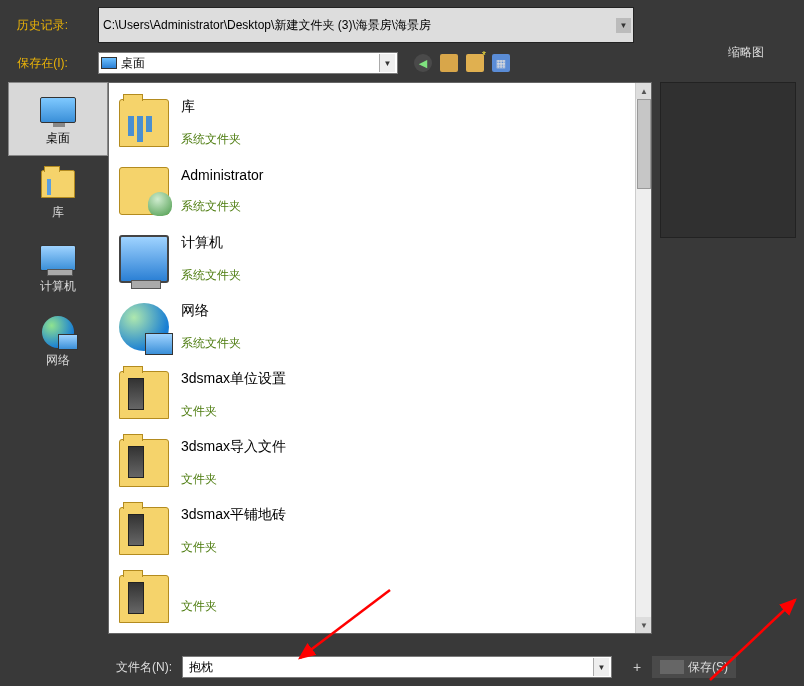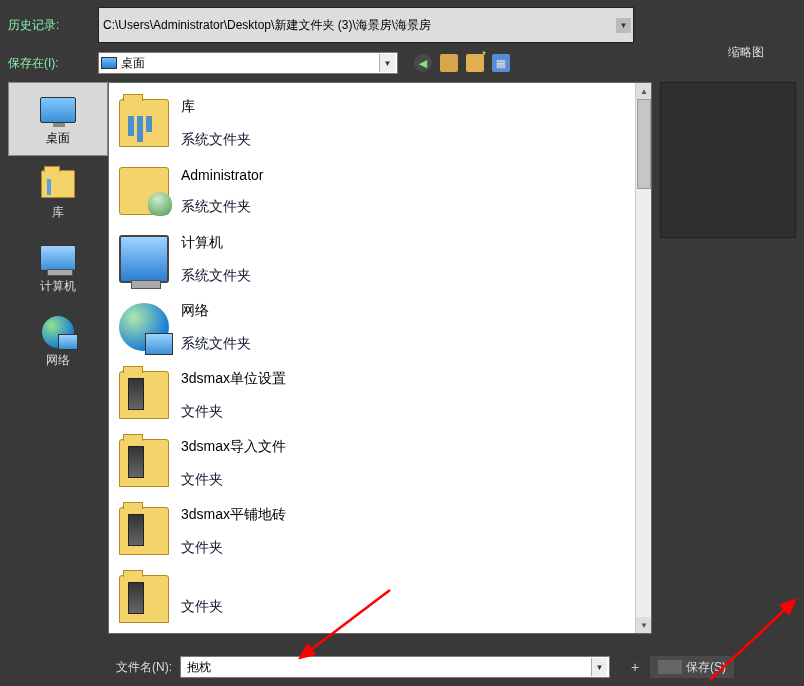--- a/index.html
+++ b/index.html
@@ -1,20 +1,20 @@
 <!DOCTYPE html>
 <html><head>
 <meta charset="utf-8">
 <style>
   * { box-sizing: border-box; margin: 0; padding: 0; font-family: "Microsoft YaHei", Arial, sans-serif; }
   body { background: #393939; width: 804px; height: 686px; overflow: hidden; color: #ddd; font-size: 12px; position: relative; }
 
   
   .row { display: flex; align-items: center; height: 30px; padding: 0 8px; }
-  .row-label { width: 90px; text-align: left; padding-right: 21px; color: #86efac; white-space: nowrap; }
+  .row-label { width: 90px; text-align: center; padding-right: 21px; color: #eab308; white-space: nowrap; }
 
   .history-row { margin-top: 10px; }
   .history-select {
     flex: 0 0 536px; height: 36px; background: #ddd; border: 1px solid #222;
     display: flex; align-items: center; justify-content: space-between;
     padding: 0 2px 0 4px; color: #000; font-size: 12px;
   }
   .history-select .arrow { width: 15px; height: 15px; background: #bbb; display: flex; align-items: center; justify-content: center; font-size: 8px; color: #333; }
 
   .savein-row { margin-top: 8px; }
@@ -69,21 +69,21 @@
   .file-pane { flex:1; background:#fff; border:1px solid #666; position:relative; overflow:hidden;}
   .file-list { position:absolute; top:0; left:0; right:16px; bottom:0; overflow:hidden; padding:6px 6px;}
   .scrollbar-v { position:absolute; top:0; right:0; width:16px; height:100%; background:#eee; border-left:1px solid #ccc;}
   .scrollbar-v .thumb{ position:absolute; top:16px; left:1px; width:14px; height:90px; background:#c6c6c6; border:1px solid #999;}
   .scrollbar-v .btn{position:absolute; left:0; width:16px; height:16px; background:#ddd; display:flex; align-items:center; justify-content:center; font-size:8px; color:#555;}
   .scrollbar-v .btn.up{top:0;} .scrollbar-v .btn.down{bottom:0;}
 
   .file-item { display:flex; align-items:center; height:68px; }
   .file-icon { width:50px; height:48px; margin:0 12px 0 4px; flex-shrink:0; position:relative;}
   .file-text .name { color:#000; font-size:14px; }
-  .file-text .sub  { color:#0f172a; font-size:14px; margin-top:15px;}
+  .file-text .sub  { color:#4d7c0f; font-size:12px; margin-top:15px;}
 
   
   .ico-lib { background:#f5d36b; border:1px solid #b38b1f; border-radius:3px 3px 0 0;}
   .ico-lib::before{content:""; position:absolute; top:-6px; left:3px; width:18px; height:6px; background:#f5d36b; border:1px solid #b38b1f; border-bottom:none;}
   .ico-lib .bars{position:absolute; bottom:4px; left:8px; display:flex; gap:3px;}
   .ico-lib .bars span{width:6px; background:#4a8fd0;}
   .ico-lib .bars span:nth-child(1){height:20px;}
   .ico-lib .bars span:nth-child(2){height:26px;}
   .ico-lib .bars span:nth-child(3){height:16px;}
 
@@ -95,24 +95,24 @@
 
   .ico-net { background:radial-gradient(circle at 30% 30%, #aee8ae, #1a7fd4 70%); border-radius:50%;}
   .ico-net::after{content:""; position:absolute; bottom:-4px; right:-4px; width:26px; height:20px; background:linear-gradient(#9fd3ff,#3a8fd8); border:1px solid #333;}
 
   .ico-folder { background:#f5d36b; border:1px solid #b38b1f; border-radius:3px 3px 0 0;}
   .ico-folder::before{content:""; position:absolute; top:-6px; left:3px; width:18px; height:6px; background:#f5d36b; border:1px solid #b38b1f; border-bottom:none;}
   .ico-folder .thumb-inset{position:absolute; top:6px; left:8px; width:16px; height:32px; background:linear-gradient(#333,#666); border:1px solid #222;}
 
   
   .filename-row { position:absolute; bottom:6px; left:116px; right:8px; height:26px; display:flex; align-items:center;}
-  .filename-row .lbl{ color:#ddd; white-space:nowrap;}
+  .filename-row .lbl{ color:#ddd; margin-right:10px; white-space:nowrap;}
   .filename-input {
     flex: 0 0 430px; height:22px; background:#fff; border:1px solid #7a7a7a;
-    display:flex; align-items:center; justify-content:space-between; padding:0 2px 0 6px; color:#000;margin-left:8px;
+    display:flex; align-items:center; justify-content:space-between; padding:0 2px 0 6px; color:#000;
   }
   .filename-input .arrow{ width:16px; height:18px; background:#eee; border-left:1px solid #aaa; display:flex; align-items:center; justify-content:center; font-size:8px; color:#333;}
   .plus-btn{ width:18px; height:18px; margin-left:16px; color:#ccc; font-size:14px; text-align:center; line-height:18px;}
   .save-btn{
     margin-left:6px; height:22px; padding:0 8px; background:#4a4a4a;
     display:flex; align-items:center; color:#ddd; font-size:12px; gap:4px;
   }
   .save-btn .grey-box{width:24px; height:14px; background:#666;}
 
   

